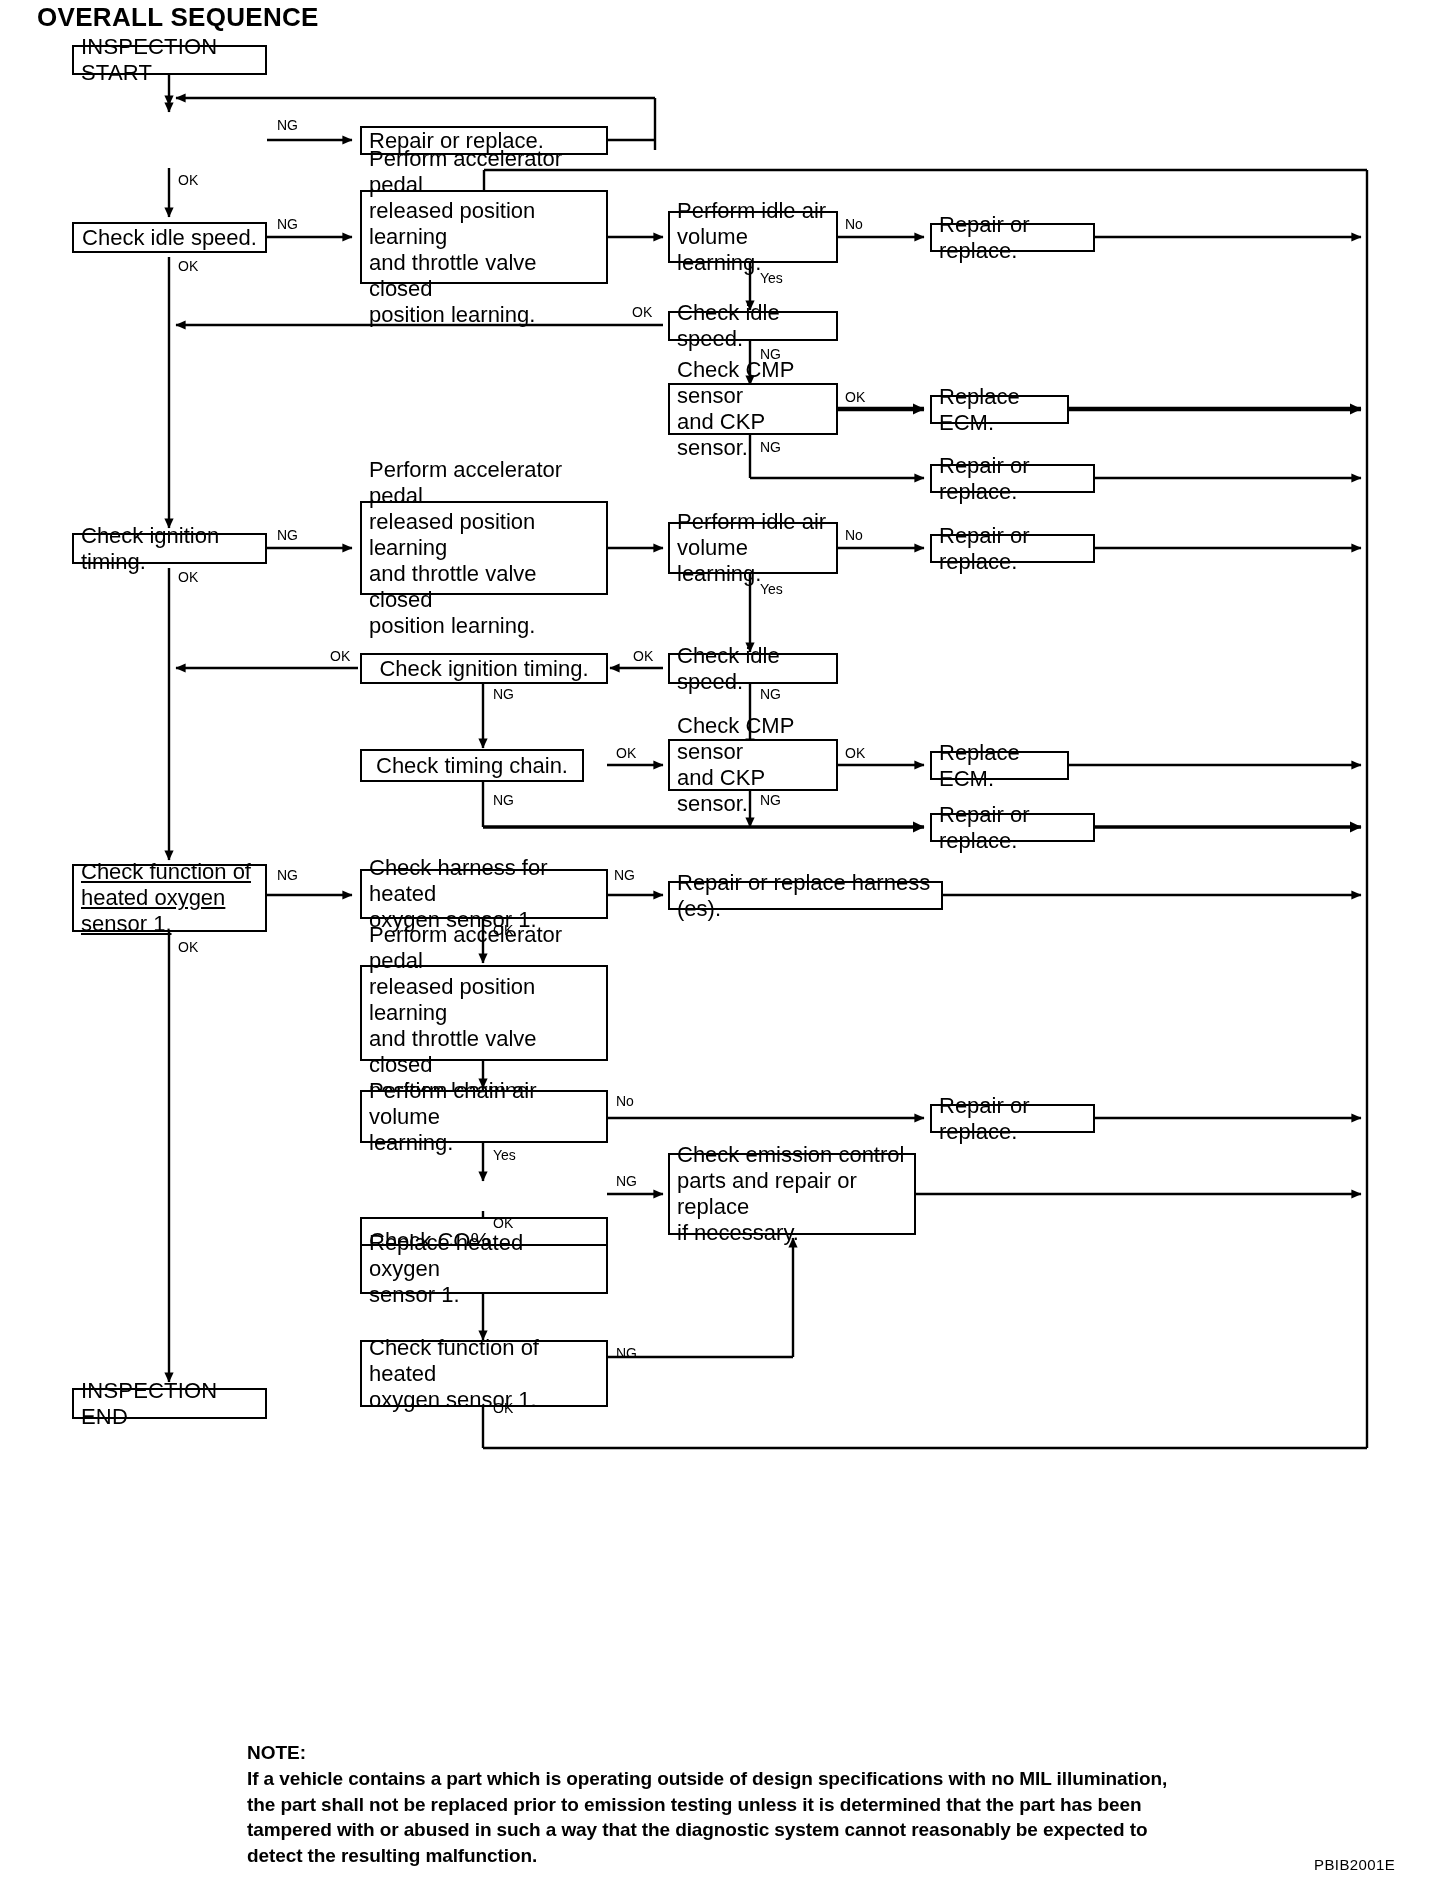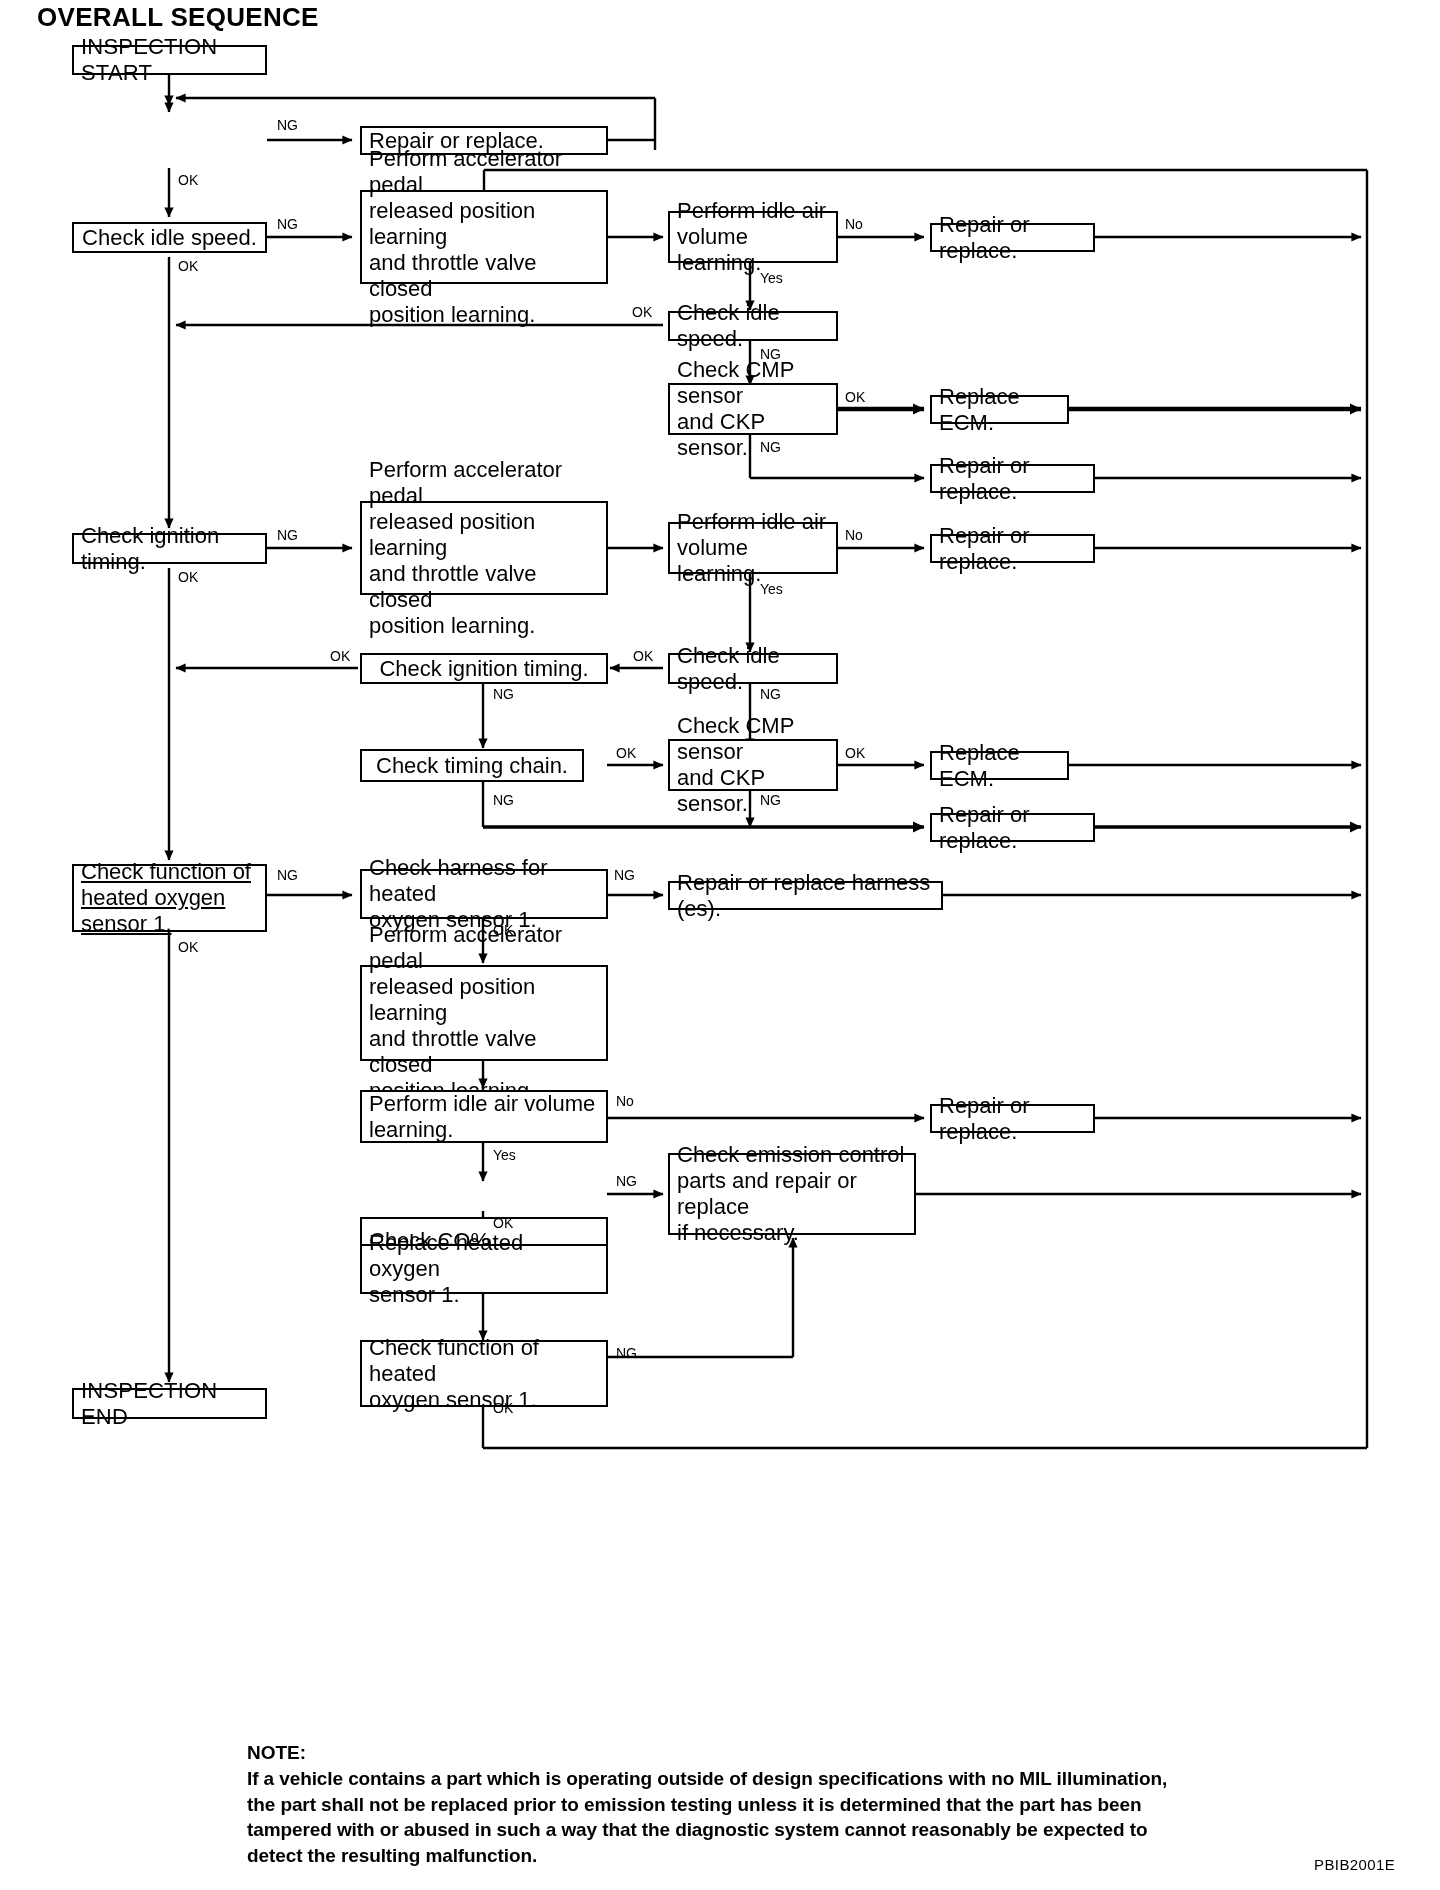--- a/index.html
+++ b/index.html
@@ -292,21 +292,21 @@
   </div>
 
   <div class="box" style="left:360px;top:965px;width:248px;height:96px;">
     <span class="bt">Perform accelerator pedal
 released position learning
 and throttle valve closed
 position learning.</span>
   </div>
 
   <div class="box" style="left:360px;top:1090px;width:248px;height:53px;">
-    <span class="bt">Perform idle air volume
+    <span class="bt">Perform chain air volume
 learning.</span>
   </div>
 
   <div class="box" style="left:930px;top:1104px;width:165px;height:29px;">
     <span class="bt">Repair or replace.</span>
   </div>
 
   <div class="box" style="left:360px;top:1181px;width:248px;height:48px;margin-top:36px;">
     <span class="bt">Check CO%.</span>
   </div>

